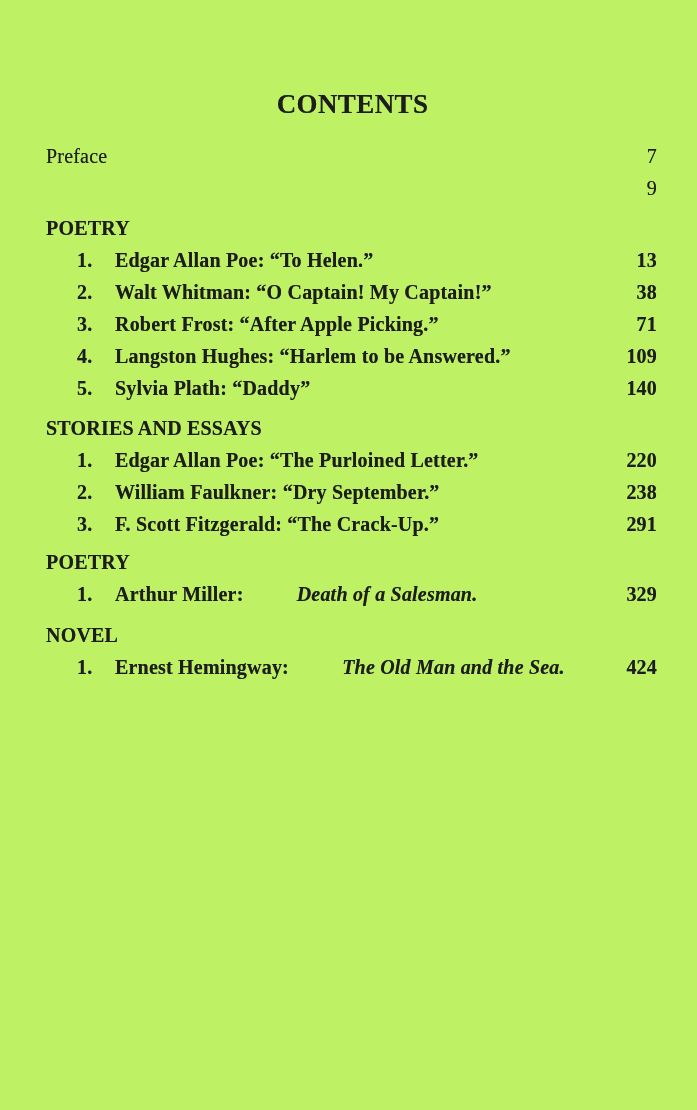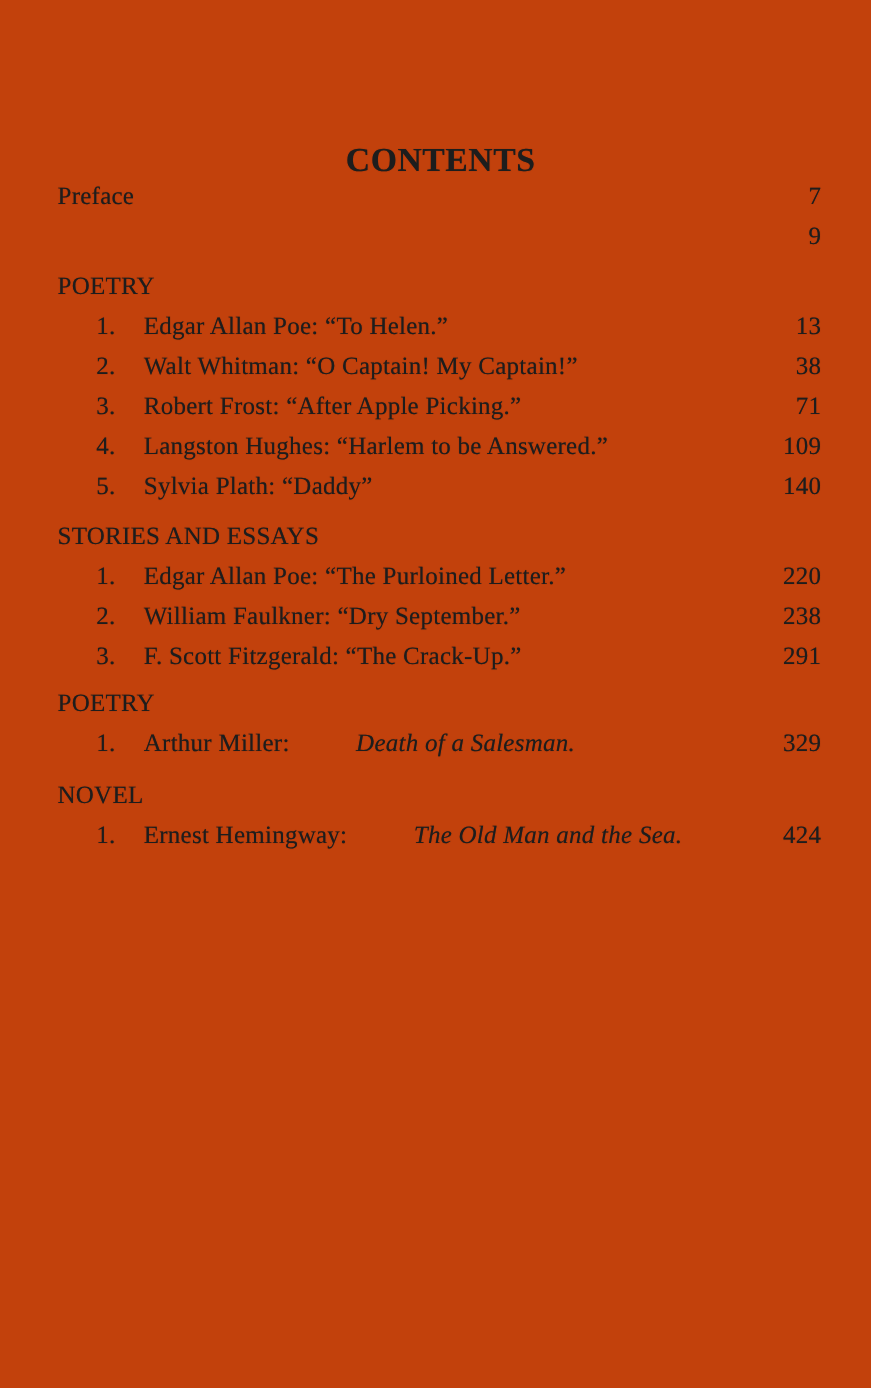--- a/index.html
+++ b/index.html
@@ -4,23 +4,23 @@
 <style>
   html, body {
     margin: 0;
     padding: 0;
     background: #ffffff;
   }
   .page {
     position: relative;
     width: 697px;
     height: 1110px;
-    background: #c2410c;
+    background: #bef264;
     box-sizing: border-box;
-    padding-top: 115px;
+    padding-top: 91px;
     font-family: "Liberation Serif", "DejaVu Serif", serif;
     color: #1d1d1d;
     letter-spacing: 0.2px;
     text-shadow: 0 0 0.6px rgba(29,29,29,0.6);
     overflow: hidden;
   }
   .doc-title {
     text-align: center;
     text-indent: 8px;
     font-size: 27px;
@@ -29,34 +29,36 @@
     letter-spacing: 0.4px;
   }
   .toc {
     box-sizing: border-box;
     width: 100%;
     padding-left: 46px;
     padding-right: 40px;
     font-size: 20px;
   }
   .front-group {
+    margin-top: 23px;
   }
   .row {
     display: flex;
     align-items: baseline;
     line-height: 32px;
     height: 32px;
     white-space: pre;
   }
   .row .pg {
     margin-left: auto;
     text-align: right;
   }
   .section {
     margin-top: 8px;
+    font-weight: bold;
   }
   .section.tight {
     margin-top: 6px;
   }
   .section.loose {
     margin-top: 9px;
   }
   .row.item .num {
     flex: none;
     margin-left: 31px;

